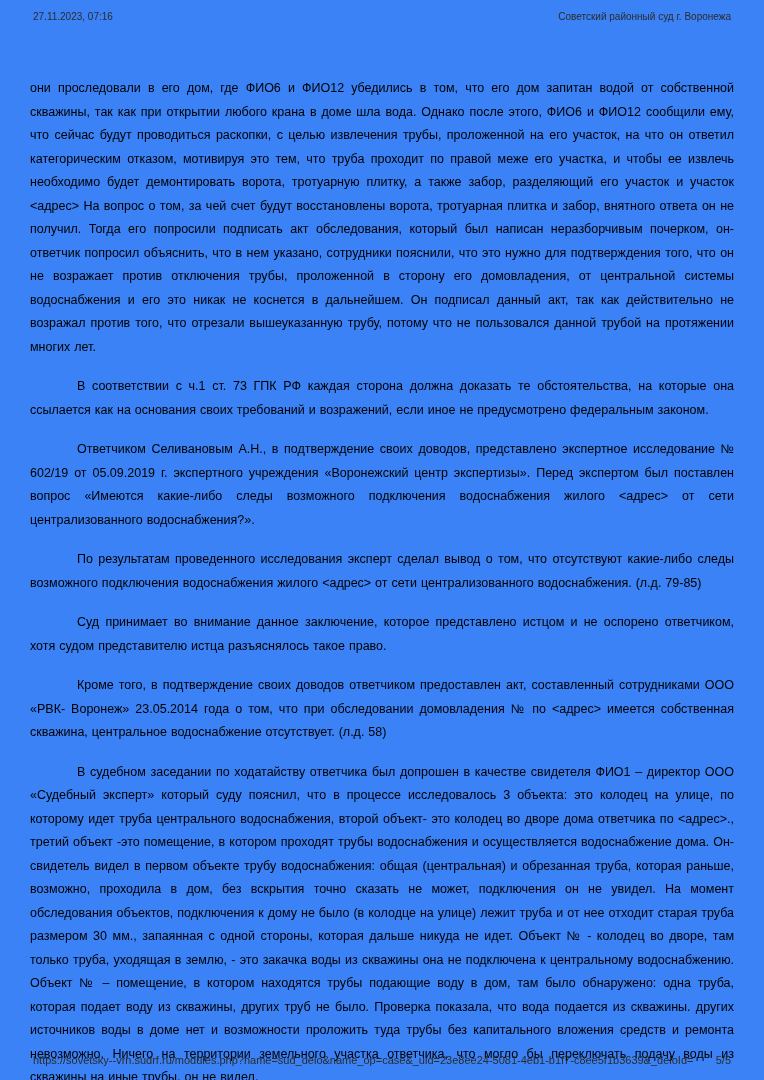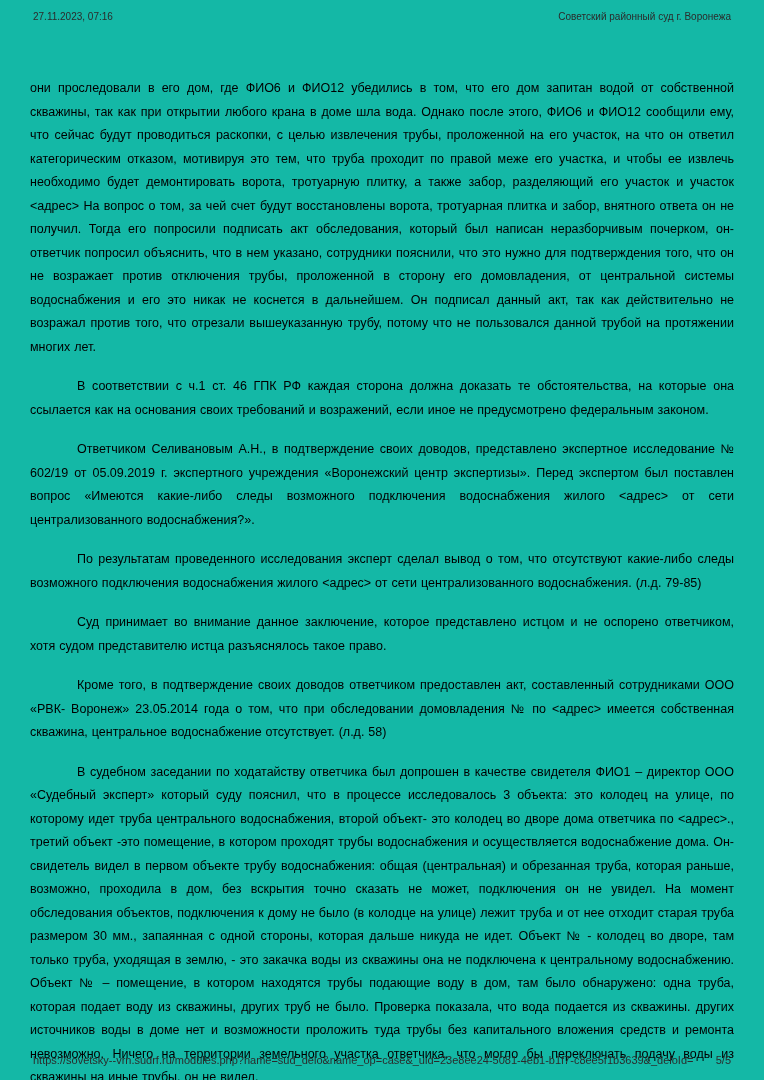--- a/index.html
+++ b/index.html
@@ -4,21 +4,21 @@
 <style>
   html, body {
     margin: 0;
     padding: 0;
     background: #ffffff;
   }
   .page {
     position: relative;
     width: 764px;
     height: 1080px;
-    background: #14b8a6;
+    background: #3b82f6;
     font-family: "Liberation Sans", sans-serif;
     overflow: hidden;
     margin: 0 auto;
   }
   .print-header {
     position: absolute;
     top: 11px;
     left: 33px;
     right: 33px;
     height: 14px;
@@ -74,21 +74,21 @@
 
 <div class="page">
 
   <div class="print-header">
     <span class="datetime">27.11.2023, 07:16</span>
     <div class="doc-title">Советский районный суд г. Воронежа</div>
   </div>
 
   <div class="content">
     <p class="continuation">они проследовали в его дом, где ФИО6 и ФИО12 убедились в том, что его дом запитан водой от собственной скважины, так как при открытии любого крана в доме шла вода. Однако после этого, ФИО6 и ФИО12 сообщили ему, что сейчас будут проводиться раскопки, с целью извлечения трубы, проложенной на его участок, на что он ответил категорическим отказом, мотивируя это тем, что труба проходит по правой меже его участка, и чтобы ее извлечь необходимо будет демонтировать ворота, тротуарную плитку, а также забор, разделяющий его участок и участок &lt;адрес&gt; На вопрос о том, за чей счет будут восстановлены ворота, тротуарная плитка и забор, внятного ответа он не получил. Тогда его попросили подписать акт обследования, который был написан неразборчивым почерком, он- ответчик попросил объяснить, что в нем указано, сотрудники пояснили, что это нужно для подтверждения того, что он не возражает против отключения трубы, проложенной в сторону его домовладения, от центральной системы водоснабжения и его это никак не коснется в дальнейшем. Он подписал данный акт, так как действительно не возражал против того, что отрезали вышеуказанную трубу, потому что не пользовался данной трубой на протяжении многих лет.</p>
-    <p>В соответствии с ч.1 ст. 46 ГПК РФ каждая сторона должна доказать те обстоятельства, на которые она ссылается как на основания своих требований и возражений, если иное не предусмотрено федеральным законом.</p>
+    <p>В соответствии с ч.1 ст. 73 ГПК РФ каждая сторона должна доказать те обстоятельства, на которые она ссылается как на основания своих требований и возражений, если иное не предусмотрено федеральным законом.</p>
     <p>Ответчиком Селивановым А.Н., в подтверждение своих доводов, представлено экспертное исследование №  602/19 от 05.09.2019 г. экспертного учреждения «Воронежский центр экспертизы». Перед экспертом был поставлен вопрос «Имеются какие-либо следы возможного подключения водоснабжения жилого &lt;адрес&gt; от сети централизованного водоснабжения?».</p>
     <p>По результатам проведенного исследования эксперт сделал вывод о том, что отсутствуют какие-либо следы возможного подключения водоснабжения жилого &lt;адрес&gt; от сети централизованного водоснабжения. (л.д. 79-85)</p>
     <p>Суд принимает во внимание данное заключение, которое представлено истцом и не оспорено ответчиком, хотя судом представителю истца разъяснялось такое право.</p>
     <p>Кроме того, в подтверждение своих доводов ответчиком предоставлен акт, составленный сотрудниками ООО «РВК- Воронеж» 23.05.2014 года о том, что при обследовании домовладения №  по &lt;адрес&gt; имеется собственная скважина, центральное водоснабжение отсутствует. (л.д. 58)</p>
     <p>В судебном заседании по ходатайству ответчика был допрошен в качестве свидетеля ФИО1 – директор ООО «Судебный эксперт» который суду пояснил, что в процессе исследовалось 3 объекта: это колодец на улице, по которому идет труба центрального водоснабжения, второй объект- это колодец во дворе дома ответчика по &lt;адрес&gt;., третий объект -это помещение, в котором проходят трубы водоснабжения и осуществляется водоснабжение дома. Он- свидетель видел в первом объекте трубу водоснабжения: общая (центральная) и обрезанная труба, которая раньше, возможно, проходила в дом, без вскрытия точно сказать не может, подключения он не увидел. На момент обследования объектов, подключения к дому не было (в колодце на улице) лежит труба и от нее отходит старая труба размером 30 мм., запаянная с одной стороны, которая дальше никуда не идет. Объект № - колодец во дворе, там только труба, уходящая в землю, - это закачка воды из скважины она не подключена к центральному водоснабжению. Объект № – помещение, в котором находятся трубы подающие воду в дом, там было обнаружено: одна труба, которая подает воду из скважины, других труб не было. Проверка показала, что вода подается из скважины. других источников воды в доме нет и возможности проложить туда трубы без капитального вложения средств и ремонта невозможно. Ничего на территории земельного участка ответчика, что могло бы переключать подачу воды из скважины на иные трубы, он не видел.</p>
     <p>В экспертном заключении изложены все методики, которые использовались при исследовании, визульное определение характеристики объекта- это тоже методика. Следы монтажа, демонтажа трубопровода,</p>
   </div>
 
   <div class="print-footer">
     <span class="url">https://sovetsky--vrn.sudrf.ru/modules.php?name=sud_delo&amp;name_op=case&amp;_uid=23e8ee24-5081-4eb1-b1f7-c8ee5f1b3639&amp;_deloId=1540005…</span>

